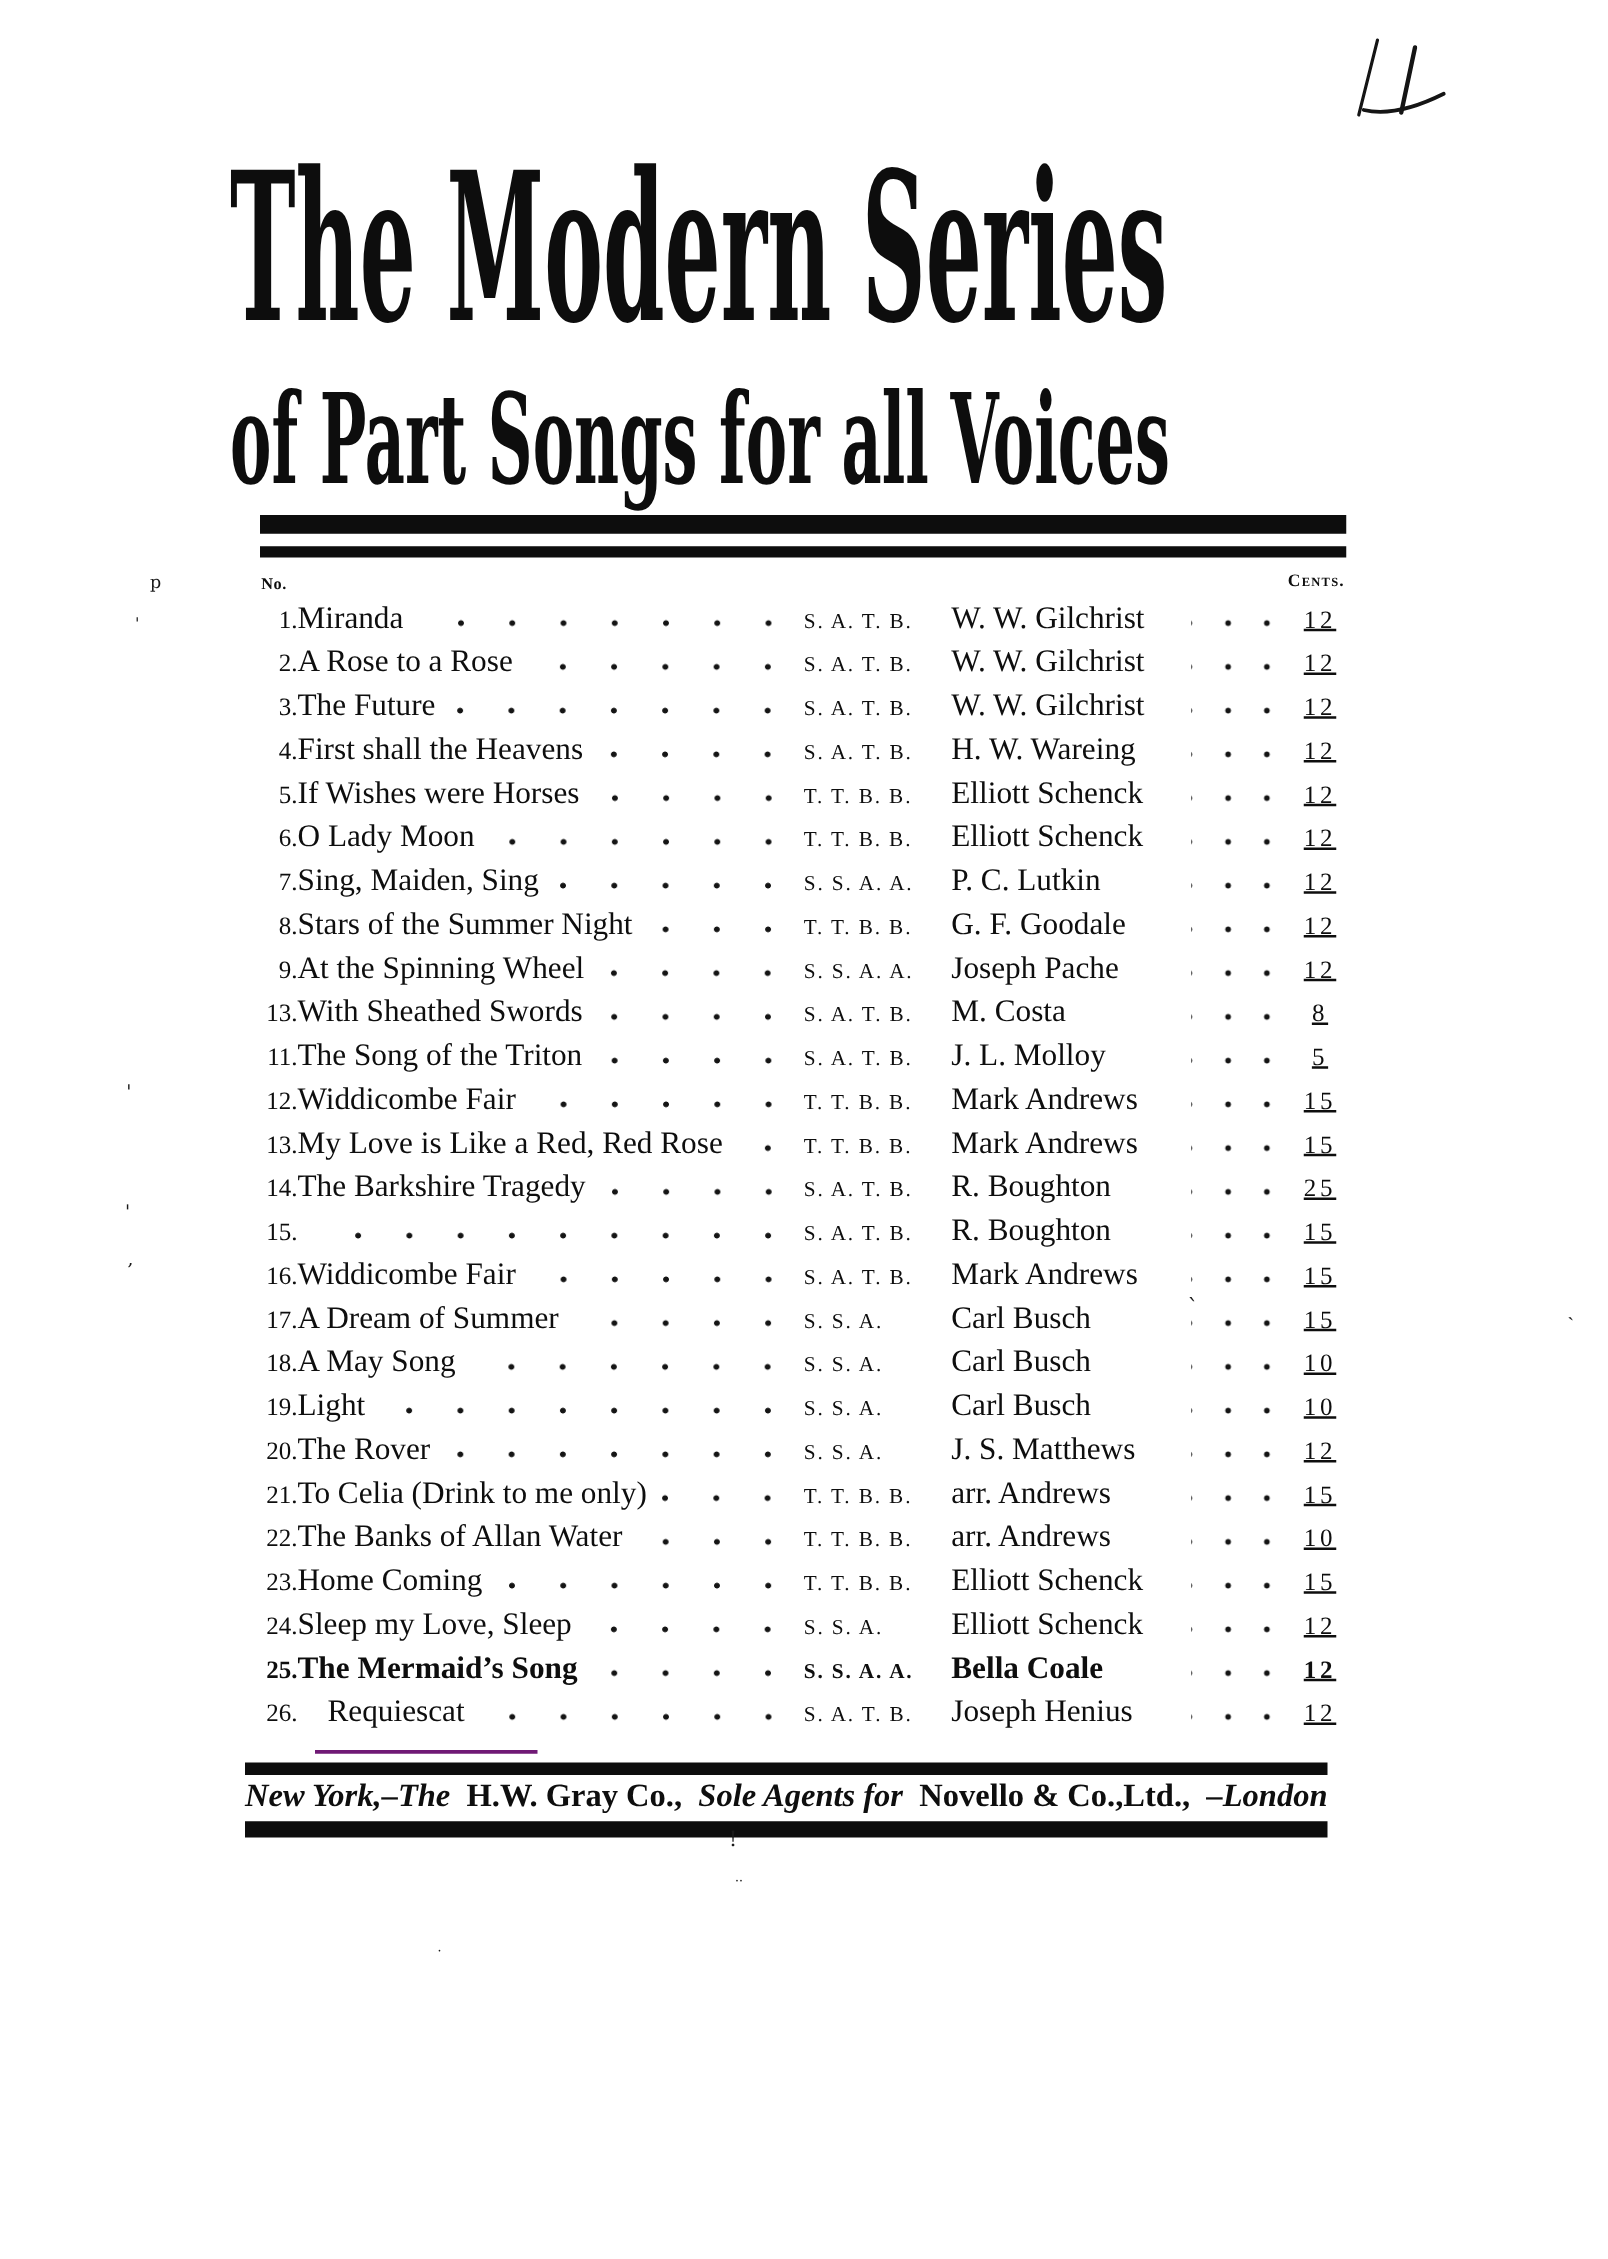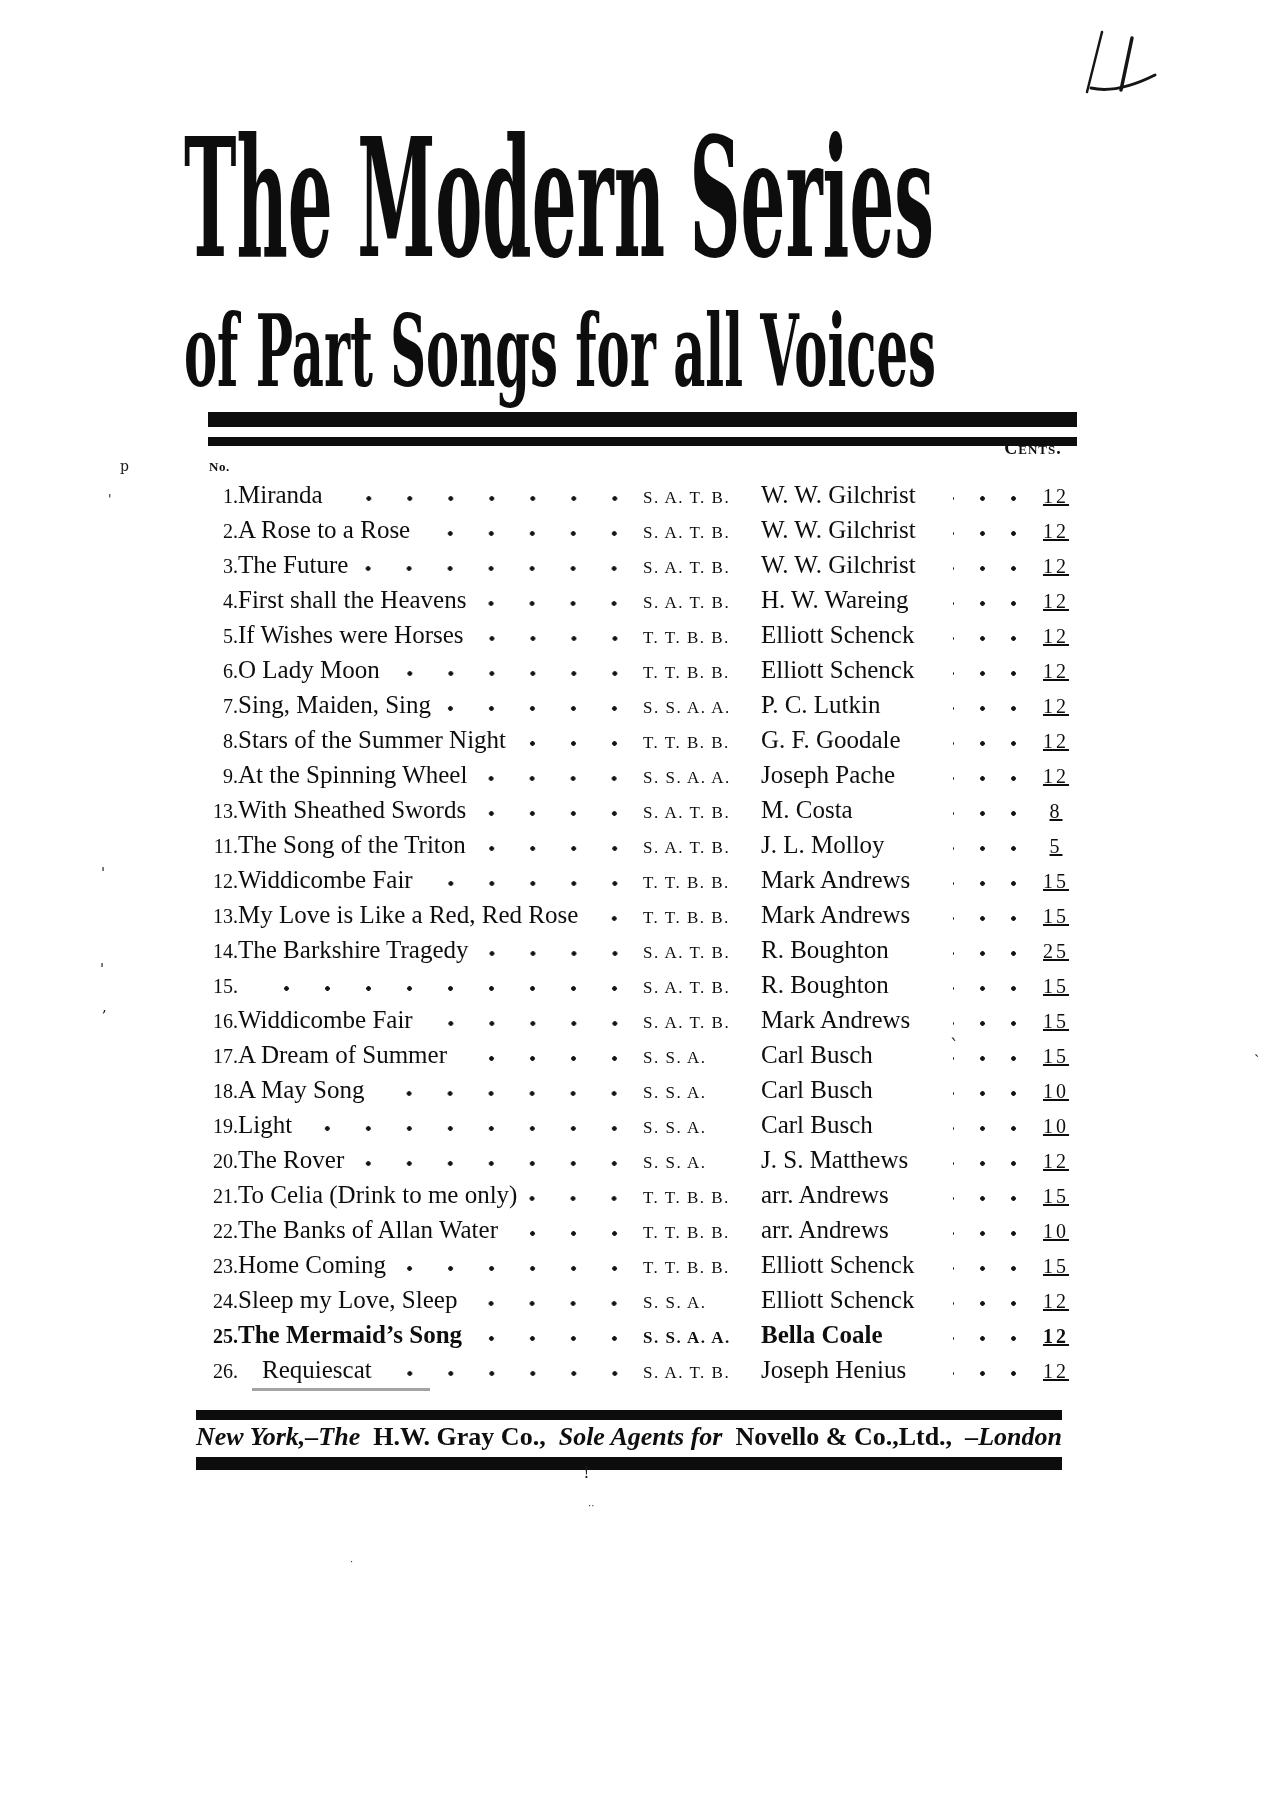--- a/index.html
+++ b/index.html
@@ -12,40 +12,40 @@
   .abs{position:absolute;}
   
   #title-svg{position:absolute;left:184px;top:98px;}
   #title-svg text{fill:#0d0d0d;font-family:"DejaVu Serif",serif;font-weight:bold;}
   
   .rule{position:absolute;background:#0d0d0d;}
   #rule-a{left:208px;top:412px;width:869px;height:15px;}
   #rule-b{left:208px;top:437px;width:869px;height:9px;}
   
   #hdr-no{left:209px;top:459px;font-size:13px;font-weight:bold;letter-spacing:.5px;}
-  #hdr-cents{left:990px;top:438px;width:86px;text-align:center;font-size:18px;
+  #hdr-cents{left:990px;top:458px;width:86px;text-align:right;font-size:14px;
     font-variant:small-caps;letter-spacing:1px;font-weight:bold;}
   
   #catalog{position:absolute;left:208px;top:477px;width:869px;}
   .row{display:flex;align-items:baseline;height:35px;line-height:35px;white-space:nowrap;}
   .no{width:30px;text-align:right;font-size:20px;flex:none;}
   .title{font-size:25px;flex:none;}
   .leader,.leader2{
     align-self:stretch;
     background-image:radial-gradient(circle,#141414 2px,transparent 2.6px);
     background-repeat:repeat-x;
   }
   .leader{flex:1 1 auto;min-width:6px;margin:0 4px 0 12px;
     background-size:41px 7px;background-position:right 4px bottom 10px;}
   .voicing{width:118px;flex:none;font-size:17px;letter-spacing:1.5px;}
   .composer{width:192px;flex:none;font-size:25px;}
   .leader2{width:82px;flex:none;background-size:31px 7px;background-position:right 6px bottom 10px;}
   .cents{width:42px;flex:none;text-align:center;font-size:20px;letter-spacing:3px;text-decoration:underline;}
   .row.bold .no,.row.bold .title,.row.bold .voicing,.row.bold .composer,.row.bold .cents{font-weight:bold;}
-  .title.underline{border-bottom:3px solid #a3a3a3;padding:0 58px 1px 10px;
+  .title.underline{border-bottom:3px solid #701a75;padding:0 58px 13px 10px;
     margin-left:14px;margin-right:-58px;}
   
   #footer-rule-top{left:196px;top:1410px;width:866px;height:10px;}
   #footer-text{left:196px;top:1419px;width:866px;display:flex;
     justify-content:space-between;font-size:26px;line-height:36px;font-weight:bold;}
   #footer-text .fit{font-style:italic;}
   #footer-rule-bottom{left:196px;top:1457px;width:866px;height:13px;}
   
   .artifact{position:absolute;color:#1a1a1a;font-family:"DejaVu Serif",serif;}
   #hand-mark{position:absolute;left:1075px;top:22px;}

